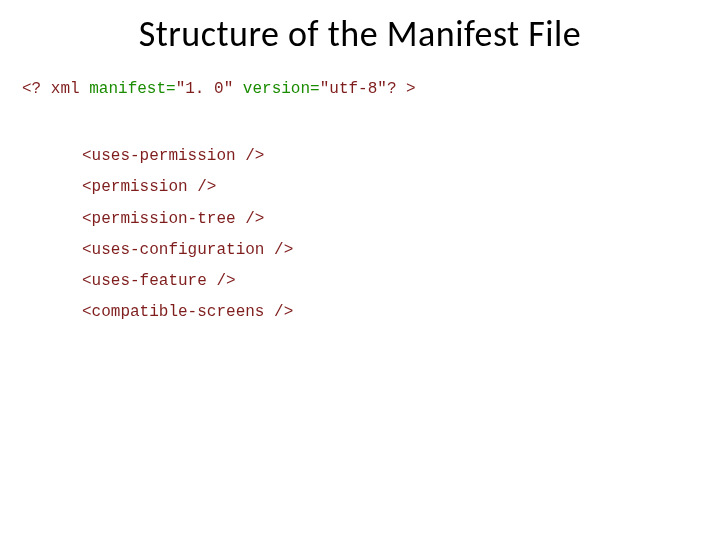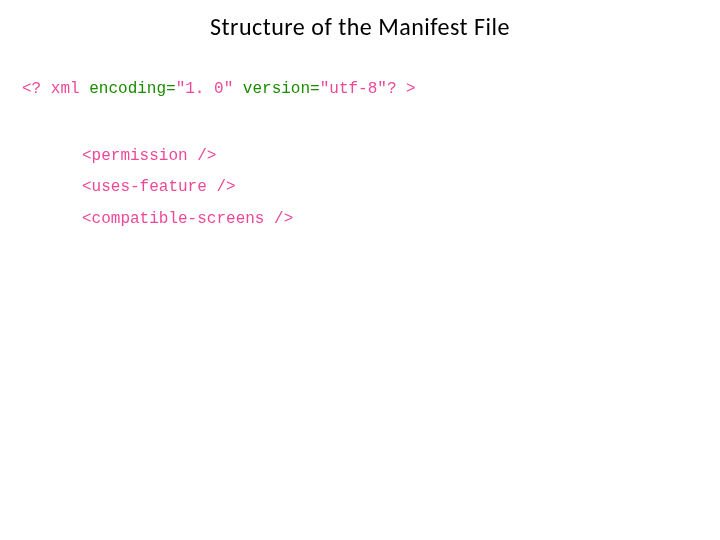--- a/index.html
+++ b/index.html
@@ -16,21 +16,21 @@
     height: 540px;
     position: relative;
     background: #fff;
   }
   .title {
     position: absolute;
     top: 12px;
     left: 0;
     width: 100%;
     text-align: center;
-    font-size: 24px;
+    font-size: 36px;
     font-weight: 400;
     color: #000;
     letter-spacing: 0.5px;
   }
   .code-block {
     position: absolute;
     top: 74px;
     left: 22px;
     right: 60px;
     bottom: 20px;
@@ -39,36 +39,39 @@
     line-height: 1.95;
     color: #333;
   }
   .line {
     white-space: pre;
   }
   .green {
     color: #1a8c00;
   }
   .black {
-    color: #ec4899;
+    color: #7f1d1d;
   }
   .indent1 {
     padding-left: 60px;
   }
   .spacer {
     height: 18px;
   }
 </style>
 </head>
 <body>
 
 <div class="slide">
   <div class="title">Structure of the Manifest File</div>
 
   <div class="code-block">
-    <div class="line"><span class="black">&lt;? xml </span><span class="green">encoding=</span><span class="black">"1. 0" </span><span class="green">version=</span><span class="black">"utf-8"</span><span class="black">? &gt;</span></div>
+    <div class="line"><span class="black">&lt;? xml </span><span class="green">manifest=</span><span class="black">"1. 0" </span><span class="green">version=</span><span class="black">"utf-8"</span><span class="black">? &gt;</span></div>
     <div class="spacer"></div>
     <div class="spacer"></div>
+    <div class="line indent1 black">&lt;uses-permission /&gt;</div>
     <div class="line indent1 black">&lt;permission /&gt;</div>
+    <div class="line indent1 black">&lt;permission-tree /&gt;</div>
+    <div class="line indent1 black">&lt;uses-configuration /&gt;</div>
     <div class="line indent1 black">&lt;uses-feature /&gt;</div>
     <div class="line indent1 black">&lt;compatible-screens /&gt;</div>
   </div>
 </div>
 
 </body></html>

